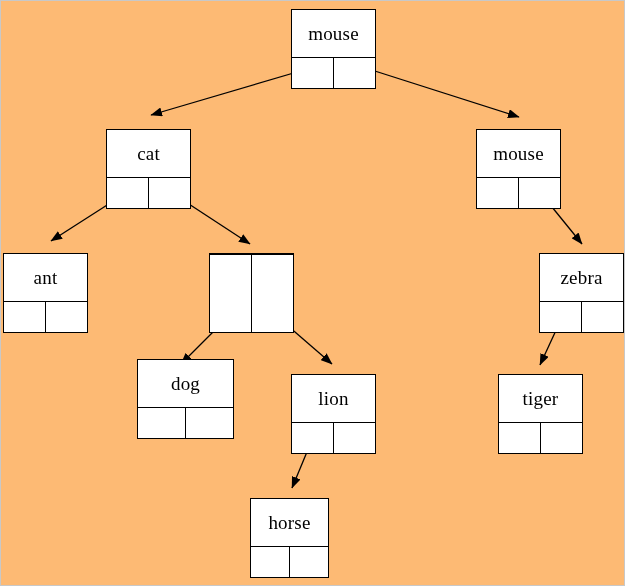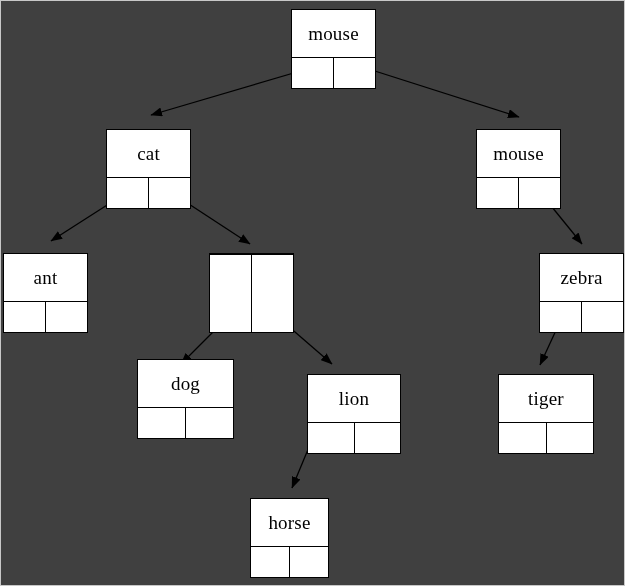--- a/index.html
+++ b/index.html
@@ -8,21 +8,21 @@
     padding: 0;
     background: #ffffff;
   }
   body {
     font-family: "Liberation Serif", "DejaVu Serif", serif;
   }
   #canvas {
     position: relative;
     width: 625px;
     height: 586px;
-    background: #404040;
+    background: #fdba74;
     border: 1px solid #c8c8c8;
     box-sizing: border-box;
     overflow: hidden;
   }
   #edge-layer {
     position: absolute;
     left: 0;
     top: 0;
     width: 625px;
     height: 586px;
@@ -128,28 +128,28 @@
           <div class="slot slot-right"></div>
         </div>
       </div>
       <div class="node" style="left: 136px; top: 358px; width: 97px; height: 80px;">
         <div class="node-label" style="flex-basis: 47px; height: 47px;">dog</div>
         <div class="node-slots">
           <div class="slot slot-left"></div>
           <div class="slot slot-right"></div>
         </div>
       </div>
-      <div class="node" style="left: 306px; top: 373px; width: 94px; height: 80px;">
+      <div class="node" style="left: 290px; top: 373px; width: 85px; height: 80px;">
         <div class="node-label" style="flex-basis: 47px; height: 47px;">lion</div>
         <div class="node-slots">
           <div class="slot slot-left"></div>
           <div class="slot slot-right"></div>
         </div>
       </div>
-      <div class="node" style="left: 497px; top: 373px; width: 96px; height: 80px; text-align: right;">
+      <div class="node" style="left: 497px; top: 373px; width: 85px; height: 80px; text-align: right;">
         <div class="node-label" style="flex-basis: 47px; height: 47px;">tiger</div>
         <div class="node-slots">
           <div class="slot slot-left"></div>
           <div class="slot slot-right"></div>
         </div>
       </div>
       <div class="node" style="left: 249px; top: 497px; width: 79px; height: 80px;">
         <div class="node-label" style="flex-basis: 47px; height: 47px;">horse</div>
         <div class="node-slots">
           <div class="slot slot-left"></div>

